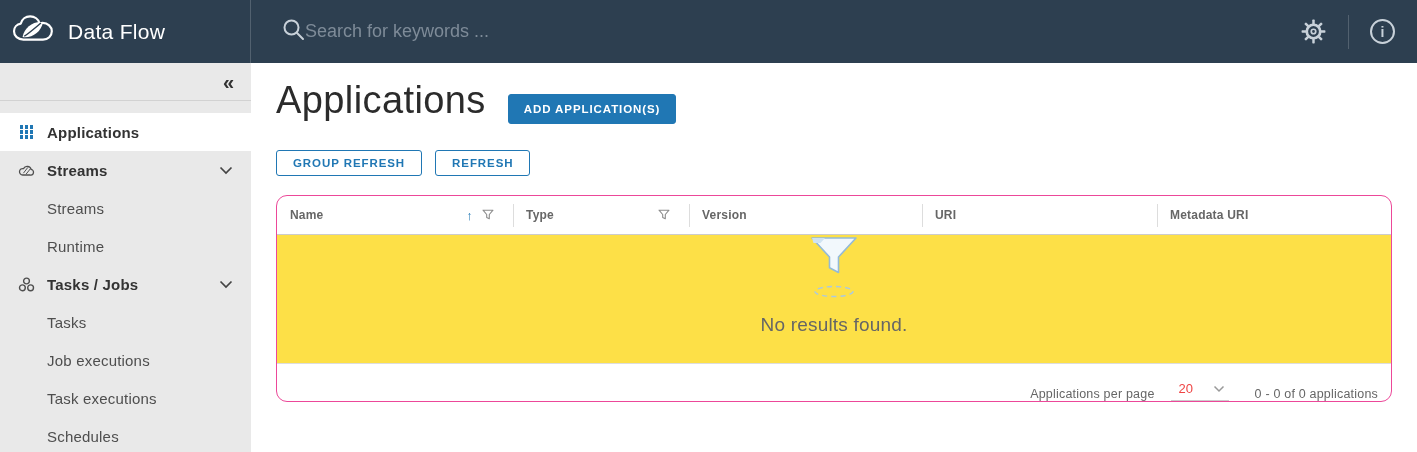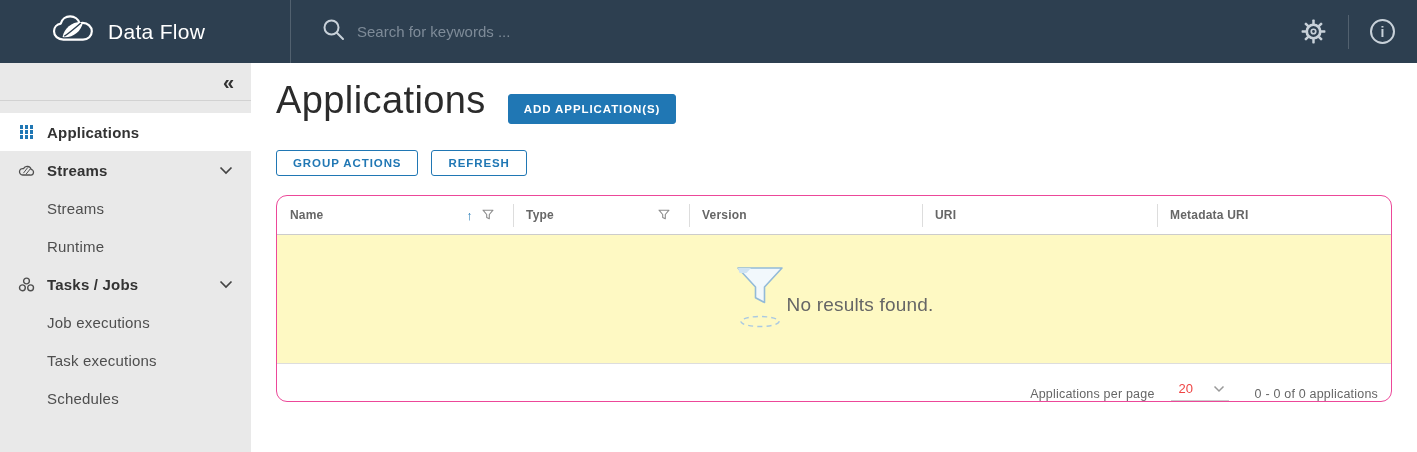--- a/index.html
+++ b/index.html
@@ -12,40 +12,40 @@
     font-family:"Liberation Sans", sans-serif;
     background:#fff;
     position:relative;
     color:#333;
   }
 
   
   .app-header{
     position:absolute;top:0;left:0;width:1417px;height:63px;
     background:var(--header-bg);
-    display:flex;align-items:center;padding-left:40px;
+    display:flex;align-items:center;
   }
   .brand{
     width:251px;height:100%;
     display:flex;align-items:center;
     padding-left:12px;
     border-right:1px solid rgba(255,255,255,.18);
     cursor:pointer;
   }
   .brand-title{
     color:#fff;font-size:21px;font-weight:400;margin-left:14px;letter-spacing:.3px;
   }
   .searchbar{
     display:flex;align-items:center;
     padding-left:31px;flex:1;height:100%;
   }
   .searchbar input{
     background:transparent;border:none;outline:none;
-    color:#e8edf1;font-size:15px;
-    margin-left:12px;width:560px;
+    color:#e8edf1;font-size:18px;
+    margin-left:0;width:560px;
     font-family:"Liberation Sans", sans-serif;
   }
   .searchbar input::placeholder{color:#7e8b98;opacity:1;}
   .header-actions{
     display:flex;align-items:center;height:100%;
     padding-right:22px;
   }
   .header-vdiv{
     width:1px;height:34px;background:rgba(255,255,255,.18);margin:0 21px;
   }
@@ -129,22 +129,22 @@
   .th-version{width:233px;}
   .th-uri{width:235px;}
   .th-meta{flex:1;}
   .sort-asc{
     margin-left:auto;color:var(--accent);font-size:13px;font-weight:700;line-height:1;
   }
   .filter-ic{margin-left:9px;display:flex;align-items:center;cursor:pointer;}
   .th-type .filter-ic{margin-left:auto;}
 
   .tbody-empty{
-    height:128px;display:flex;flex-direction:row;align-items:center;justify-content:center;
-    background:#fef9c3;
+    height:128px;display:flex;flex-direction:column;align-items:center;justify-content:flex-start;
+    background:#fde047;
   }
   .empty-msg{font-size:19px;color:#666;margin-top:11px;letter-spacing:.2px;}
 
   .tfoot{
     height:38px;border-top:1px solid #ddd;
     display:flex;align-items:flex-end;justify-content:flex-end;
     padding-right:13px;font-size:12.5px;color:#666;
   }
   .per-page-label{letter-spacing:.2px;}
   .per-page-select{
@@ -259,40 +259,43 @@
       </span>
       <span class="nav-label">Tasks / Jobs</span>
       <span class="nav-caret">
         <svg width="14" height="9" viewBox="0 0 14 9">
             <polyline points="1.5,1.5 7,7 12.5,1.5" fill="none" stroke="#444" stroke-width="1.7"></polyline>
           </svg>
       </span>
     </div>
 
     <div class="nav-row sub">
+      <span class="nav-label">Tasks</span>
+    </div>
+    <div class="nav-row sub">
       <span class="nav-label">Job executions</span>
     </div>
     <div class="nav-row sub">
       <span class="nav-label">Task executions</span>
     </div>
     <div class="nav-row sub">
       <span class="nav-label">Schedules</span>
     </div>
   </nav>
 </aside>
 
 <main class="main">
 
   <div class="title-row">
     <h1 class="page-title">Applications</h1>
     <button class="btn btn-primary">ADD APPLICATION(S)</button>
   </div>
 
   <div class="actions-row">
-    <button class="btn btn-outline">GROUP ACTIONS</button>
+    <button class="btn btn-outline">GROUP REFRESH</button>
     <button class="btn btn-outline">REFRESH</button>
   </div>
 
   <div class="data-table">
     <div class="thead">
 
       <div class="th th-name">
         <span>Name</span>
         <span class="sort-asc">↑</span>
         <span class="filter-ic">

